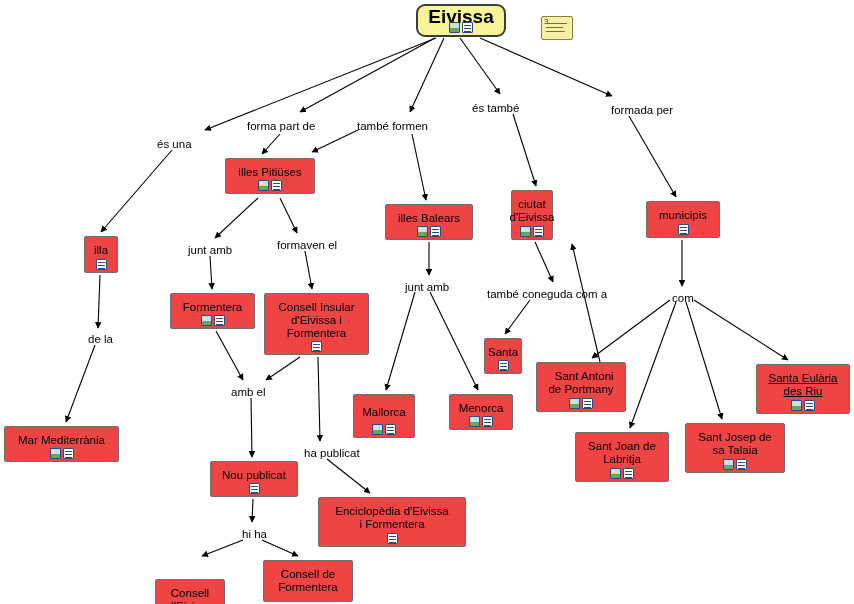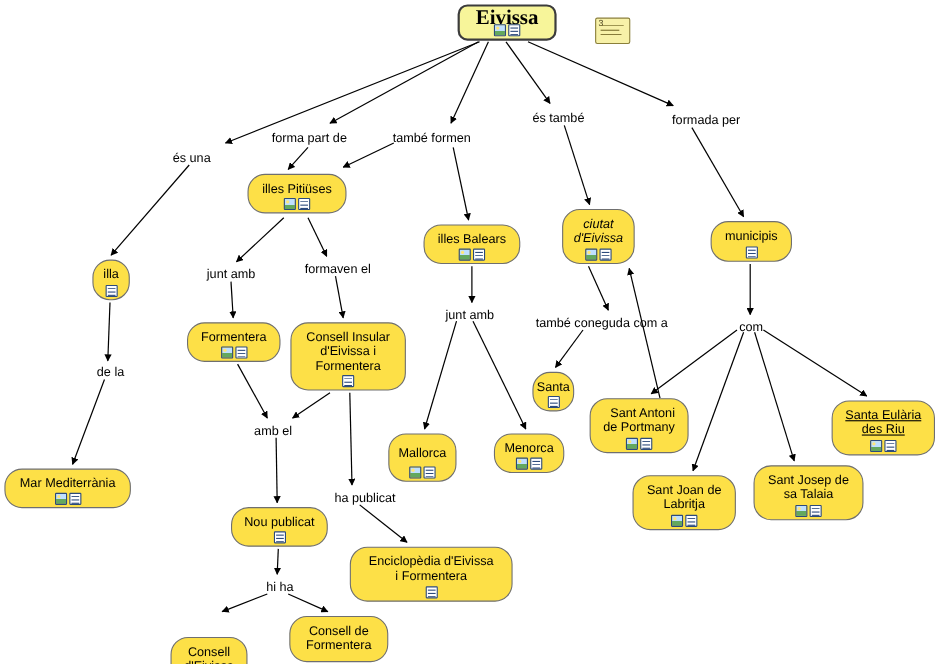--- a/index.html
+++ b/index.html
@@ -20,22 +20,22 @@
     left: 0;
     top: 0;
     width: 854px;
     height: 604px;
     pointer-events: none;
   }
   .node {
     position: absolute;
     box-sizing: border-box;
     border: 1px solid #6f6f6f;
-    border-radius: 16px;
-    background: #fde047;
+    border-radius: 2px;
+    background: #ef4444;
     color: #000000;
     font-size: 11.5px;
     line-height: 13px;
     text-align: center;
     padding: 4px 7px 12px 7px;
     display: flex;
     align-items: center;
     justify-content: center;
     white-space: pre;
   }
@@ -176,24 +176,24 @@
         <path d="M 682 240 L 682 286" marker-end="url(#arrow)"></path>
         <path d="M 670 300 L 592 358" marker-end="url(#arrow)"></path>
         <path d="M 676 302 L 630 428" marker-end="url(#arrow)"></path>
         <path d="M 686 302 L 722 419" marker-end="url(#arrow)"></path>
         <path d="M 694 300 L 788 360" marker-end="url(#arrow)"></path>
         <path d="M 600 362 L 572 244" marker-end="url(#arrow)"></path>
       </g>
   </svg>
 
   <div id="nodes-layer">
-      <div class="node root" style="left: 416px; top: 4px; width: 90px; height: 33px; font-family: Liberation Serif, serif;"><span>Eivissa</span><div class="icons"><span class="ico pic"></span><span class="ico list"></span></div></div>
+      <div class="node root" style="left: 416px; top: 4px; width: 90px; height: 33px;"><span>Eivissa</span><div class="icons"><span class="ico pic"></span><span class="ico list"></span></div></div>
       <div class="node" style="left: 225px; top: 158px; width: 90px; height: 36px;"><span>illes Pitiüses</span><div class="icons"><span class="ico pic"></span><span class="ico list"></span></div></div>
       <div class="node" style="left: 385px; top: 204px; width: 88px; height: 36px;"><span>illes Balears</span><div class="icons"><span class="ico pic"></span><span class="ico list"></span></div></div>
-      <div class="node" style="left: 511px; top: 190px; width: 66px; height: 50px; font-style: italic;"><span>ciutat
+      <div class="node" style="left: 511px; top: 190px; width: 42px; height: 50px;"><span>ciutat
 d'Eivissa</span><div class="icons"><span class="ico pic"></span><span class="ico list"></span></div></div>
       <div class="node" style="left: 646px; top: 201px; width: 74px; height: 37px;"><span>municipis</span><div class="icons"><span class="ico list"></span></div></div>
       <div class="node" style="left: 84px; top: 236px; width: 34px; height: 37px;"><span>illa</span><div class="icons"><span class="ico list"></span></div></div>
       <div class="node" style="left: 170px; top: 293px; width: 85px; height: 36px;"><span>Formentera</span><div class="icons"><span class="ico pic"></span><span class="ico list"></span></div></div>
       <div class="node" style="left: 264px; top: 293px; width: 105px; height: 62px;"><span>Consell Insular
 d'Eivissa i
 Formentera</span><div class="icons"><span class="ico list"></span></div></div>
       <div class="node" style="left: 4px; top: 426px; width: 115px; height: 36px;"><span>Mar Mediterrània</span><div class="icons"><span class="ico pic"></span><span class="ico list"></span></div></div>
       <div class="node" style="left: 484px; top: 338px; width: 38px; height: 36px;"><span>Santa</span><div class="icons"><span class="ico list"></span></div></div>
       <div class="node" style="left: 353px; top: 394px; width: 62px; height: 44px;"><span>Mallorca</span><div class="icons"><span class="ico pic"></span><span class="ico list"></span></div></div>
@@ -211,21 +211,21 @@
 i Formentera</span><div class="icons"><span class="ico list"></span></div></div>
       <div class="node plain" style="left: 155px; top: 560px; width: 70px; height: 42px; margin-top: 19px;"><span>Consell
 d'Eivissa</span></div>
       <div class="node plain" style="left: 263px; top: 560px; width: 90px; height: 42px;"><span>Consell de
 Formentera</span></div>
     </div>
   <div id="labels-layer">
       <div class="label" style="left: 157px; top: 138px;">és una</div>
       <div class="label" style="left: 247px; top: 120px;">forma part de</div>
       <div class="label" style="left: 357px; top: 120px;">també formen</div>
-      <div class="label" style="left: 484px; top: 102px;">és també</div>
+      <div class="label" style="left: 472px; top: 102px;">és també</div>
       <div class="label" style="left: 611px; top: 104px; text-align: center;">formada per</div>
       <div class="label" style="left: 188px; top: 244px;">junt amb</div>
       <div class="label" style="left: 277px; top: 239px;">formaven el</div>
       <div class="label" style="left: 88px; top: 333px;">de la</div>
       <div class="label" style="left: 405px; top: 281px;">junt amb</div>
       <div class="label" style="left: 487px; top: 288px;">també coneguda com a</div>
       <div class="label" style="left: 672px; top: 292px;">com</div>
       <div class="label" style="left: 231px; top: 386px;">amb el</div>
       <div class="label" style="left: 304px; top: 447px;">ha publicat</div>
       <div class="label" style="left: 242px; top: 528px;">hi ha</div>

